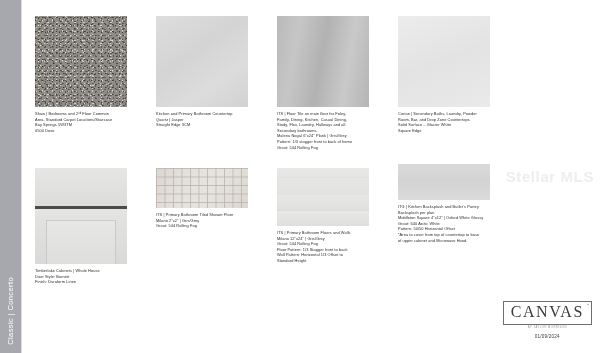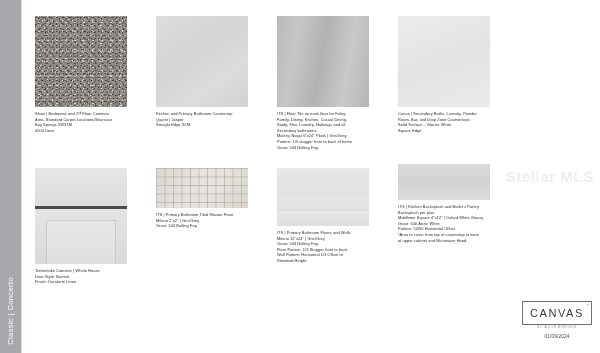--- a/index.html
+++ b/index.html
@@ -183,22 +183,22 @@
     bottom: 14px;
     text-align: center;
   }
   #logo-box {
     border: 1px solid #6f6f6f;
     padding: 1.5px 7px 2.5px 7px;
     display: inline-block;
     position: relative;
   }
   #logo-word {
-    font-family: Liberation Sans, sans-serif;
-    font-size: 11px;
+    font-family: Liberation Serif, serif;
+    font-size: 16px;
     letter-spacing: 1.6px;
     color: #3a3a3a;
     line-height: 12px;
   }
   #logo-tm {
     position: absolute;
     top: 1px;
     right: 1.5px;
     font-size: 3px;
     color: #6f6f6f;

